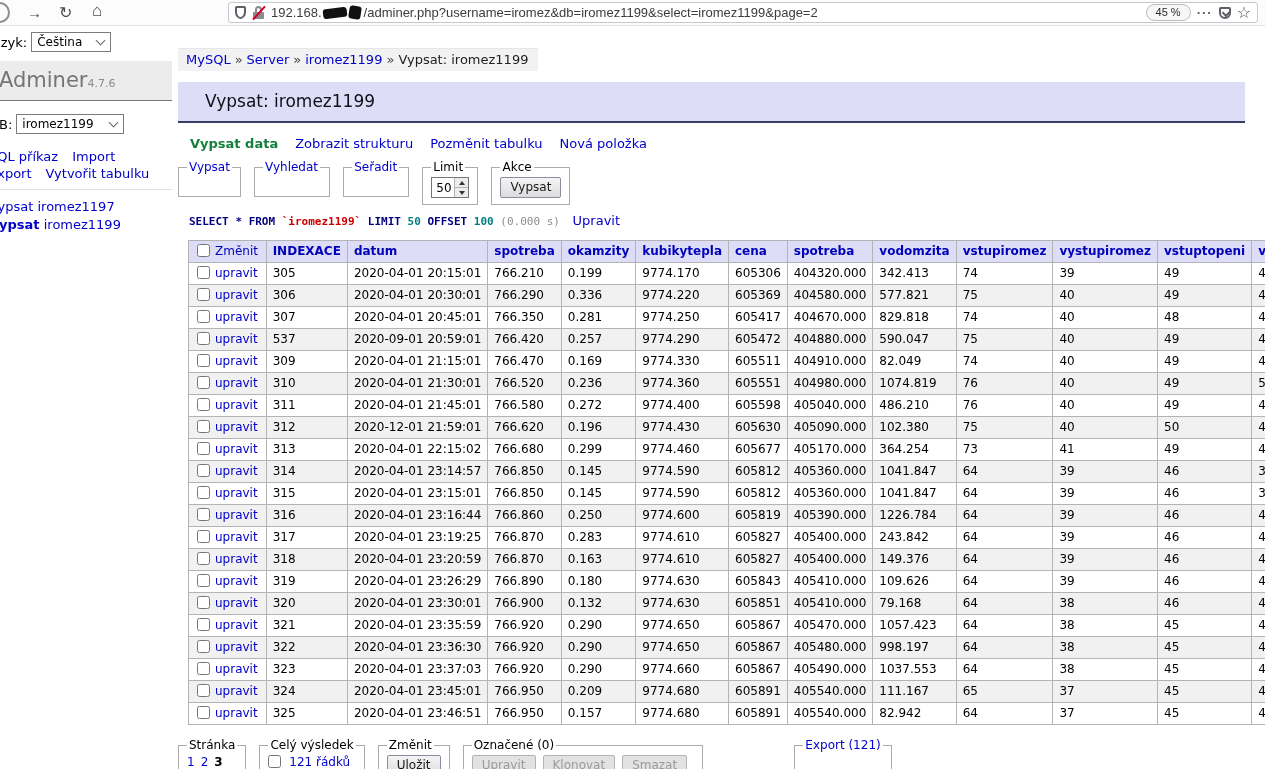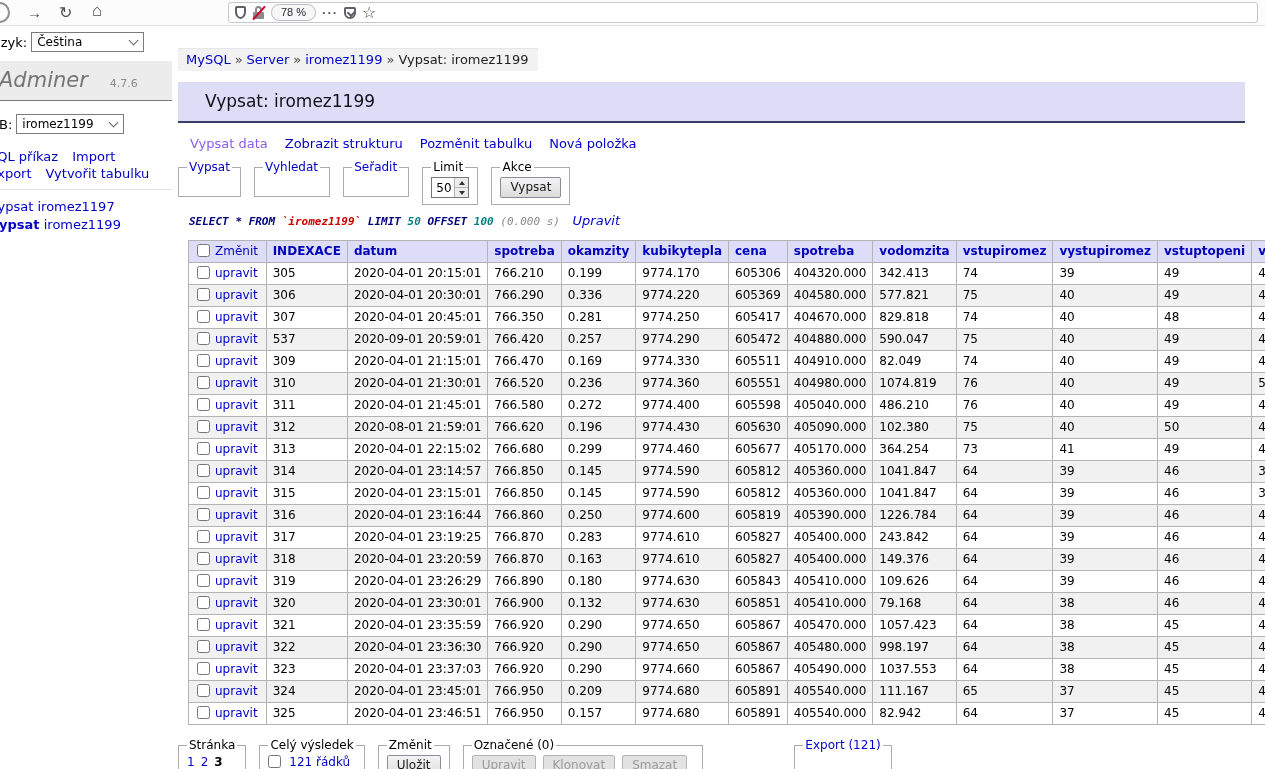--- a/index.html
+++ b/index.html
@@ -38,55 +38,55 @@
 
   
   .sidebar { position:absolute; left:0; top:0; width:172px; }
   .cut { margin-left:-11px; white-space:nowrap; }
   .lang-row { margin-top:6px; display:flex; align-items:center; gap:4px; }
   .selectbox { display:inline-flex; align-items:center; justify-content:space-between; border:1px solid #7b7b7b;
                background:#fff; height:20px; padding:1px 4px 2px 5px; font-size:12px; cursor:pointer; }
   .selectbox .chev { width:7px; height:7px; border-right:1.5px solid #666; border-bottom:1.5px solid #666;
                      transform:rotate(45deg); margin:-3px 2px 0 8px; flex:none; }
   .adminer-h1 { margin-top:9px; background:#ececec; border-bottom:1px solid #7a7a7a; padding:7px 8px 8px; }
-  .adminer-h1 .logo { font-style:italic; font-size:21px; color:#757575; margin-left:-9px; }
-  .adminer-h1 .ver { font-size:11px; color:#8a8a8a; margin-left:22px; }
+  .adminer-h1 .logo { font-size:21px; color:#757575; margin-left:-9px; }
+  .adminer-h1 .ver { font-size:11px; color:#8a8a8a; margin-left:0; }
   .db-row { margin-top:13px; display:flex; align-items:center; gap:4px; }
   .side-links { margin-top:14px; line-height:17px; }
   .side-links a { margin-right:14px; }
   .side-tables { margin-top:7px; border-top:1px solid #e2e2e2; padding-top:8px; line-height:18px; }
   .side-tables .active { font-weight:bold; }
 
   
   .content { position:absolute; left:178px; top:18px; width:1087px; }
   .breadcrumb { display:inline-block; margin-top:4px; background:#f2f2f2; border-top:1px solid #e6e6e6;
                 padding:3px 10px 4px 8px; font-size:13px; color:#222; }
   .breadcrumb .sep { color:#444; margin:0 4px; }
   .page-title { margin-top:11px; margin-right:20px; background:#ddddf7; border-bottom:2px solid #3c3c64;
                 padding:9px 0 10px 27px; font-size:17px; font-weight:normal; color:#101018; }
   .tabs { margin:13px 0 0 12px; font-size:13px; }
   .tabs a { margin-right:17px; }
-  .tabs .active { font-weight:normal; color:#8b5cf6; }
+  .tabs .active { font-weight:bold; color:#15803d; }
 
   fieldset { display:inline-block; vertical-align:top; border:1px solid #ababab; padding:3px 8px 6px;
              margin:9px 9px 0 0; font-size:12px; }
   legend { padding:0 2px; font-size:12px; }
   .empty-fs { height:13px; min-width:40px; }
   .numbox { display:inline-flex; border:1px solid #767676; background:#fff; height:21px; }
   .numbox .val { width:20px; font-size:12px; padding:3px 0 0 4px; }
   .numbox .spin { width:14px; margin-left:2px; border-left:1px solid #b5b5b5; display:flex; flex-direction:column; cursor:pointer; }
   .numbox .spin span { flex:1; display:flex; align-items:center; justify-content:center; background:#ececec; }
   .numbox .spin span + span { border-top:1px solid #b5b5b5; }
   .tri-up { width:0; height:0; border-left:3px solid transparent; border-right:3px solid transparent; border-bottom:4px solid #333; }
   .tri-down { width:0; height:0; border-left:3px solid transparent; border-right:3px solid transparent; border-top:4px solid #333; }
   .btn { font-family:"DejaVu Sans", sans-serif; font-size:12px; color:#1a1a1a; padding:2px 9px 3px;
          background:linear-gradient(#f4f4f4,#dcdcdc); border:1px solid #8c8c9a; border-radius:2px; cursor:pointer; }
   .btn:disabled, .btn.disabled { color:#9b9b9b; background:#e2e2e2; border-color:#b4b4b4; cursor:default; }
 
-  .sqlline { margin:8px 0 12px 11px; font-family:"DejaVu Sans Mono", monospace; font-size:11px; white-space:nowrap;font-style:italic; }
+  .sqlline { margin:8px 0 12px 11px; font-family:"DejaVu Sans Mono", monospace; font-size:11px; white-space:nowrap; }
   .kw { color:#000080; font-weight:bold; }
   .tbl-name { color:#cc0000; font-weight:bold; }
   .num { color:#007f7f; font-weight:bold; }
   .qtime { color:#8c8c8c; }
   .sqlline .edit { font-family:"DejaVu Sans", sans-serif; font-size:13px; margin-left:6px; }
 
   table.grid { margin:9px 0 0 10px; border-collapse:collapse; table-layout:fixed; font-size:12px; }
   .grid th, .grid td { border:1px solid #b3b3b3; padding:3px 6px 4px; text-align:left; overflow:hidden; white-space:nowrap; }
   .grid th { background:#ddddf7; text-align:left; }
   .grid th a { color:#0000b8; font-weight:bold; }
@@ -112,33 +112,39 @@
     <span class="navicon" style="left:27px;">→</span>
     <span class="navicon" style="left:59px; font-size:16px;">↻</span>
     <span class="navicon" style="left:92px; font-size:17px; top:0;">⌂</span>
     <div class="urlbar">
       <span class="shield-icon"></span>
       <span class="lock-icon">
         <span class="lock-shackle"></span>
         <span class="lock-body"></span>
         <span class="lock-slash"></span>
       </span>
-      <span class="zoom-pill">78 %</span>
+      <span class="urltext">
+        <span>192.168.</span>
+        <span class="redact1"></span>
+        <span class="redact2"></span>
+        <span>/adminer.php?username=iromez&amp;db=iromez1199&amp;select=iromez1199&amp;page=2</span>
+      </span>
+      <span class="zoom-pill">45 %</span>
       <span class="dots-icon">···</span>
       <span class="pocket-icon"></span>
       <span class="star-icon">☆</span>
     </div>
   </div>
 
   <div class="page">
 
     <div class="sidebar">
       <div class="lang-row cut">
         <span>Jazyk:</span>
-        <span class="selectbox" style="width:113px;">
+        <span class="selectbox" style="width:80px;">
           <span>Čeština</span>
           <span class="chev"></span>
         </span>
       </div>
       <div class="adminer-h1">
         <span class="logo">Adminer</span><span class="ver">4.7.6</span>
       </div>
       <div class="db-row cut">
         <span>DB:</span>
         <span class="selectbox" style="width:108px;">
@@ -342,21 +348,21 @@
               <td>405040.000</td>
               <td>486.210</td>
               <td>76</td>
               <td>40</td>
               <td>49</td>
               <td>40</td>
             </tr>
             <tr>
               <td><input type="checkbox" style=""><a class="rowlink">upravit</a></td>
               <td>312</td>
-              <td>2020-08-01 21:59:01</td>
+              <td>2020-12-01 21:59:01</td>
               <td>766.620</td>
               <td>0.196</td>
               <td>9774.430</td>
               <td>605630</td>
               <td>405090.000</td>
               <td>102.380</td>
               <td>75</td>
               <td>40</td>
               <td>50</td>
               <td>43</td>

